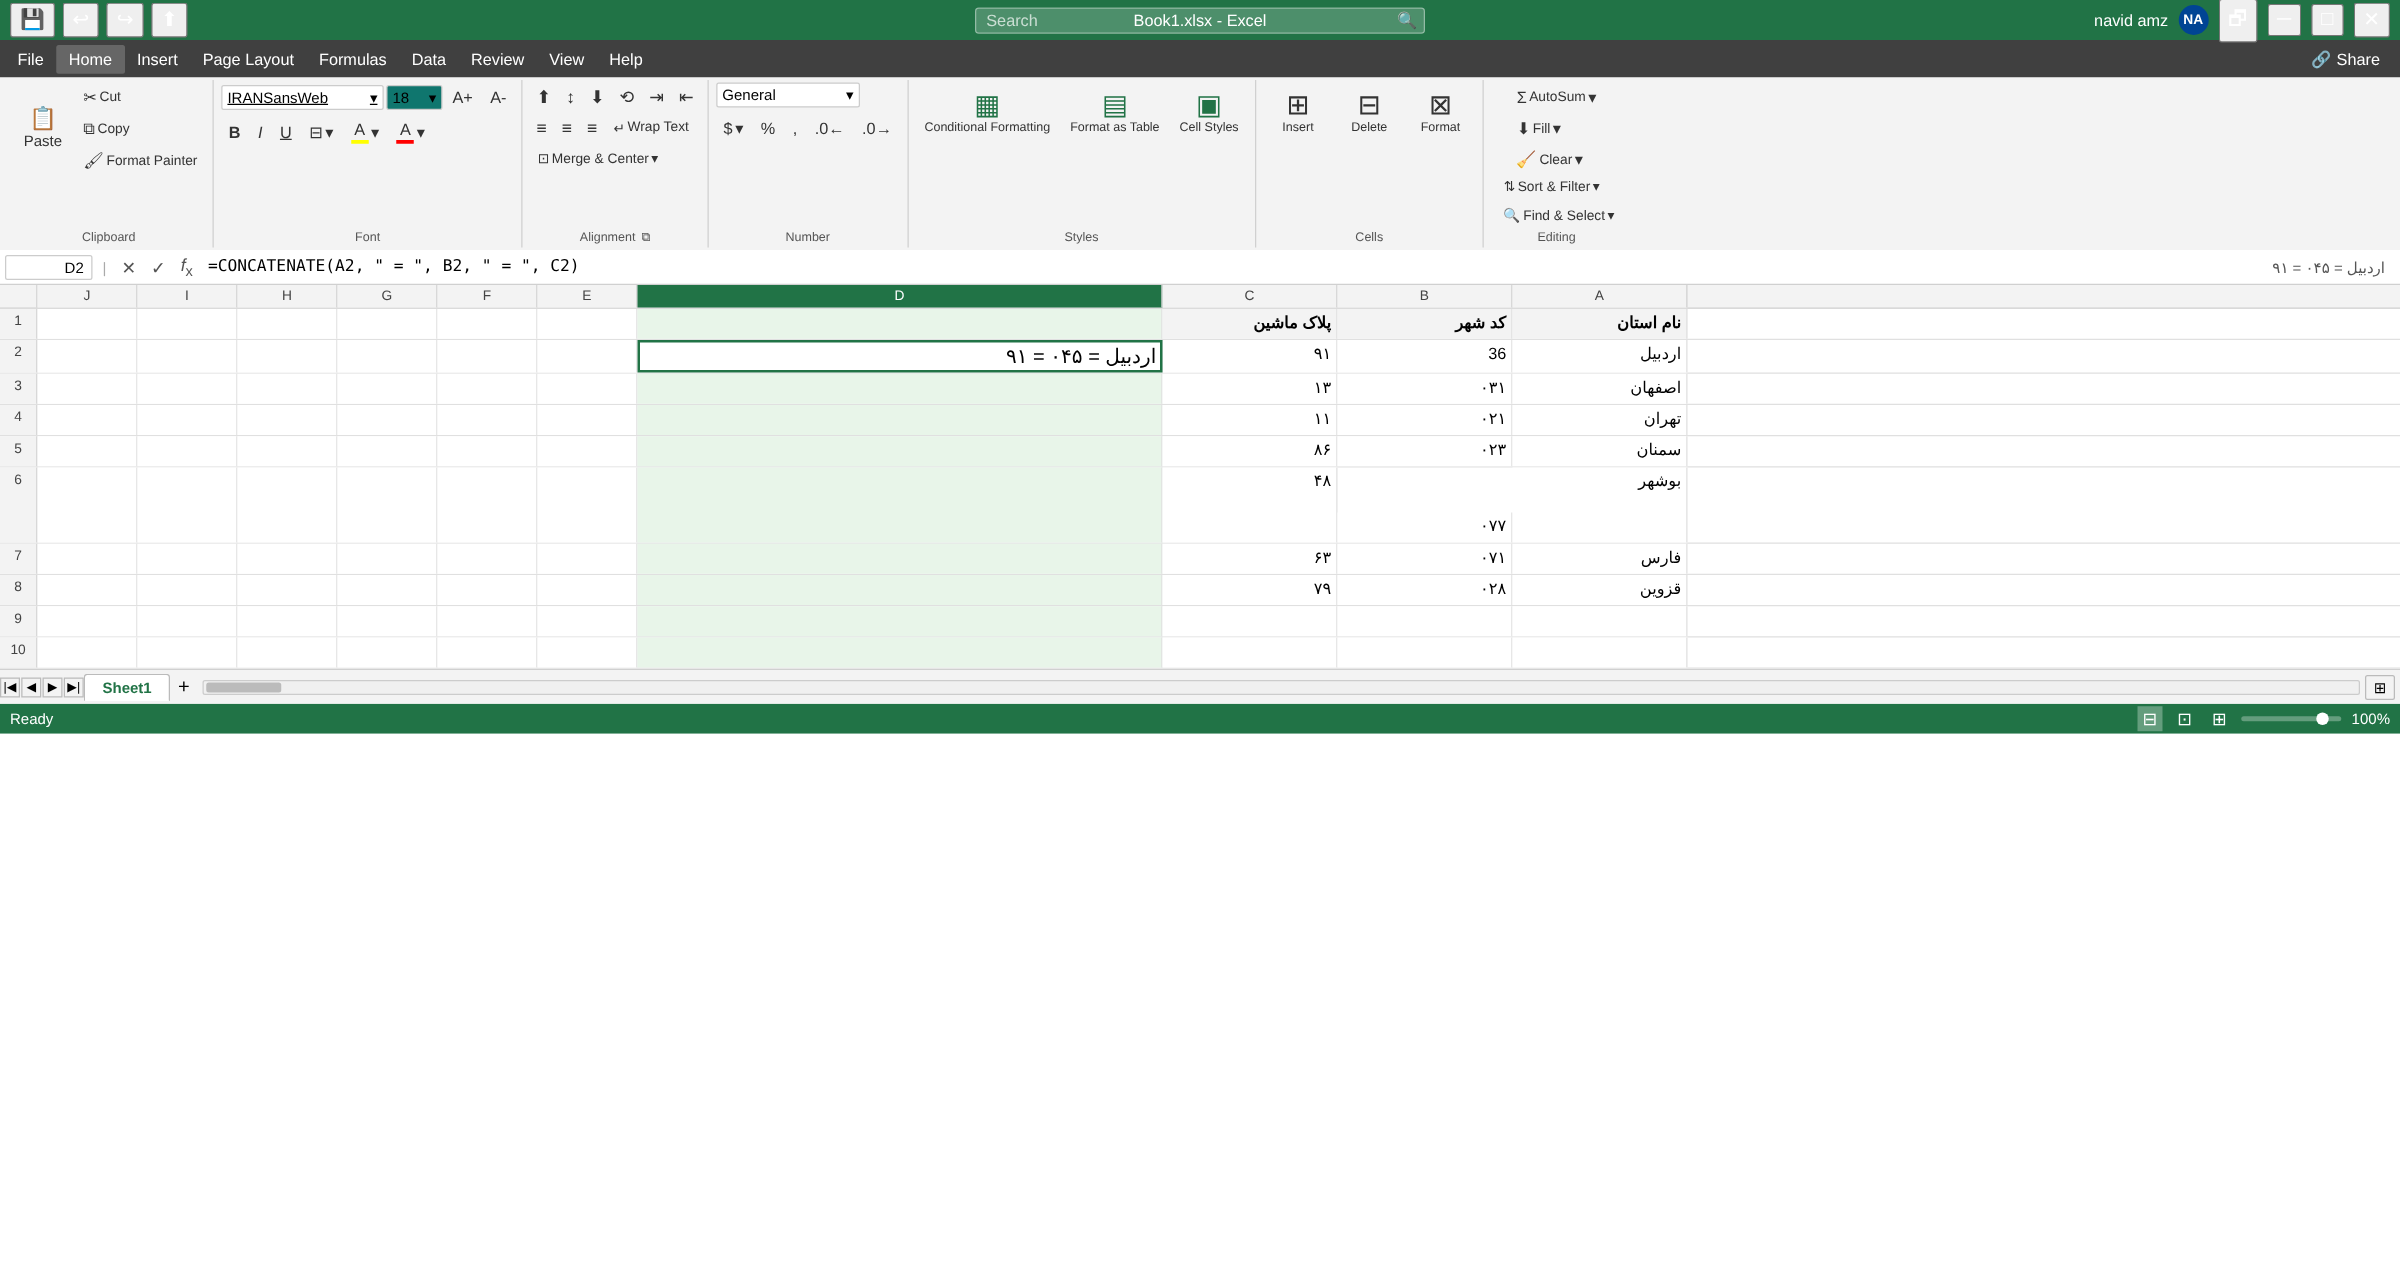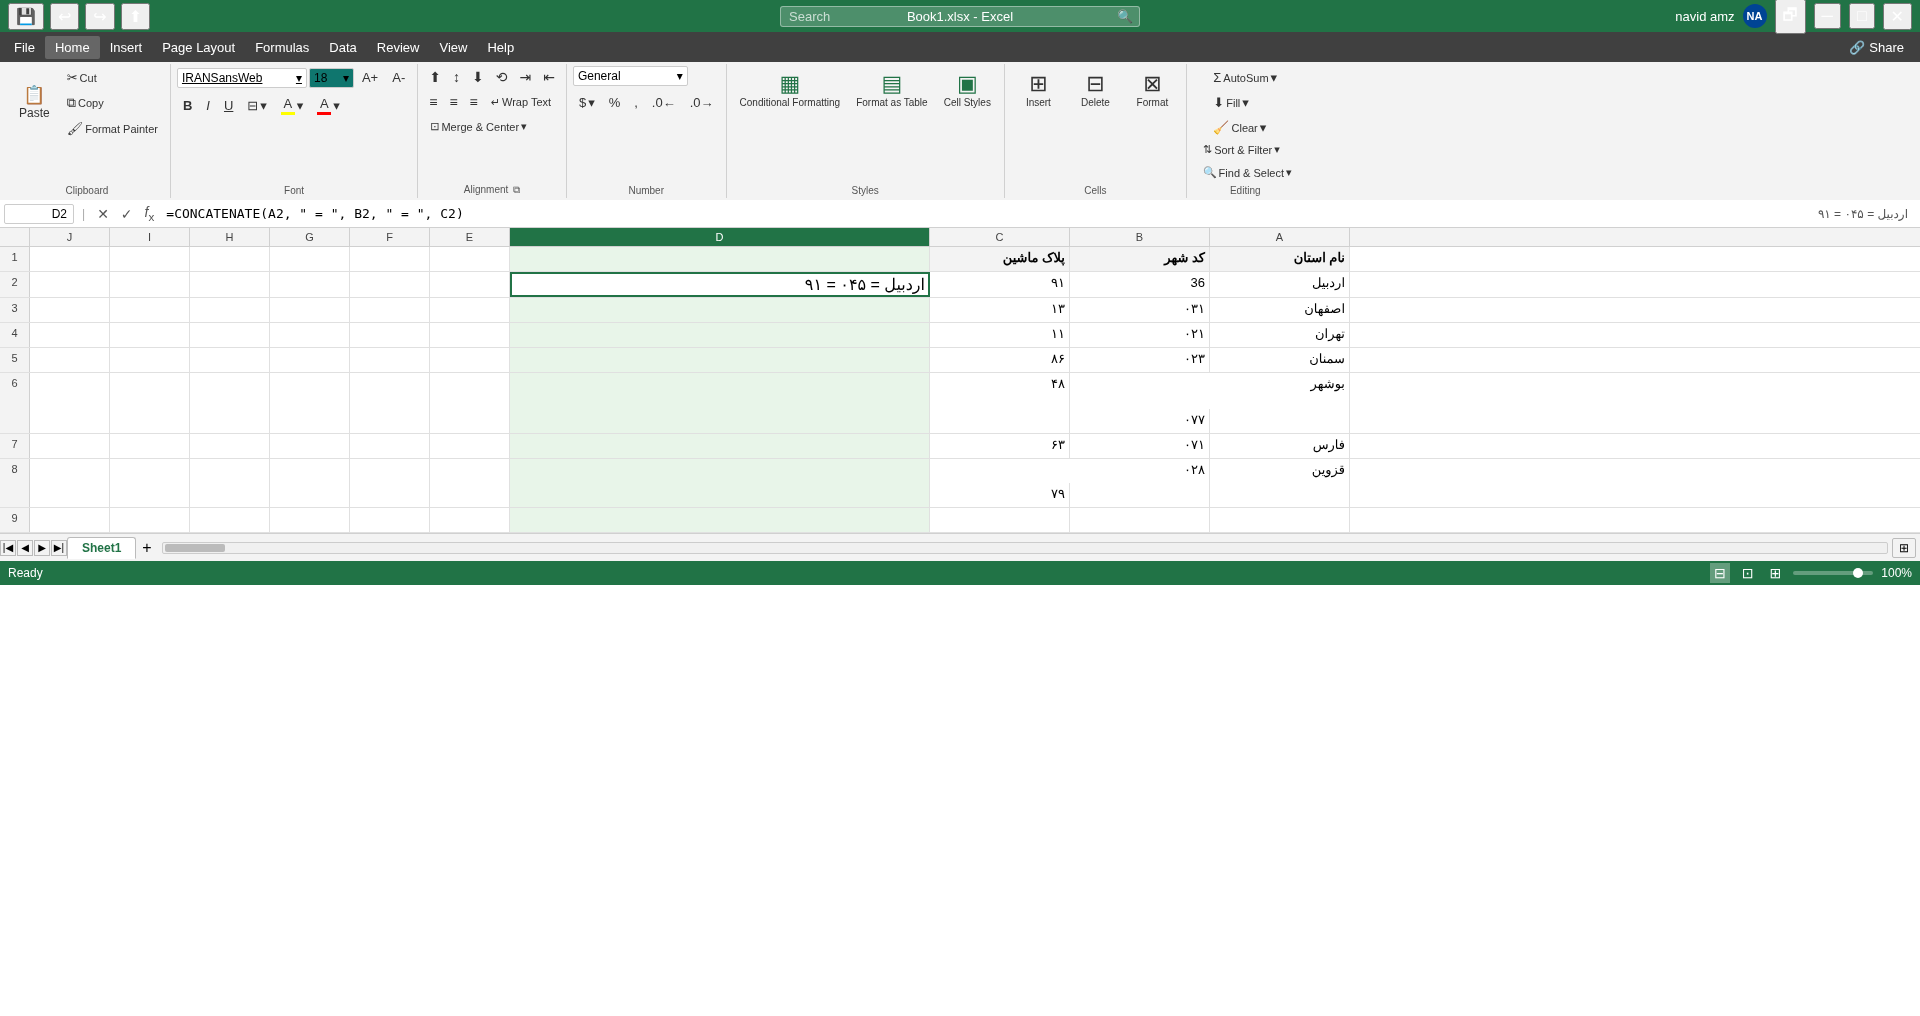--- a/index.html
+++ b/index.html
@@ -799,39 +799,52 @@
 
       <div class="grid-row">
         <div class="row-num">8</div>
         <div class="cell" style="width:80px;"></div>
         <div class="cell" style="width:80px;"></div>
         <div class="cell" style="width:80px;"></div>
         <div class="cell" style="width:80px;"></div>
         <div class="cell" style="width:80px;"></div>
         <div class="cell" style="width:80px;"></div>
         <div class="cell active-col" style="width:420px;"></div>
-        <div class="cell persian" style="width:140px;margin-top:24px;">۷۹</div>
+        <div class="cell persian" style="width:140px;">۷۹</div>
         <div class="cell persian" style="width:140px;">۰۲۸</div>
         <div class="cell persian" style="width:140px;">قزوین</div>
       </div>
 
       <div class="grid-row">
         <div class="row-num">9</div>
         <div class="cell" style="width:80px;"></div>
         <div class="cell" style="width:80px;"></div>
         <div class="cell" style="width:80px;"></div>
         <div class="cell" style="width:80px;"></div>
         <div class="cell" style="width:80px;"></div>
         <div class="cell" style="width:80px;"></div>
         <div class="cell active-col" style="width:420px;"></div>
         <div class="cell" style="width:140px;"></div>
         <div class="cell" style="width:140px;"></div>
         <div class="cell" style="width:140px;"></div>
       </div>
 
+      <div class="grid-row">
+        <div class="row-num">10</div>
+        <div class="cell" style="width:80px;"></div>
+        <div class="cell" style="width:80px;"></div>
+        <div class="cell" style="width:80px;"></div>
+        <div class="cell" style="width:80px;"></div>
+        <div class="cell" style="width:80px;"></div>
+        <div class="cell" style="width:80px;"></div>
+        <div class="cell active-col" style="width:420px;"></div>
+        <div class="cell" style="width:140px;"></div>
+        <div class="cell" style="width:140px;"></div>
+        <div class="cell" style="width:140px;"></div>
+      </div>
     </div>
   </div>
 
   <div id="sheet-bottom">
     <div class="nav-arrows">
       <div class="nav-arrow">|◀</div>
       <div class="nav-arrow">◀</div>
       <div class="nav-arrow">▶</div>
       <div class="nav-arrow">▶|</div>
     </div>

